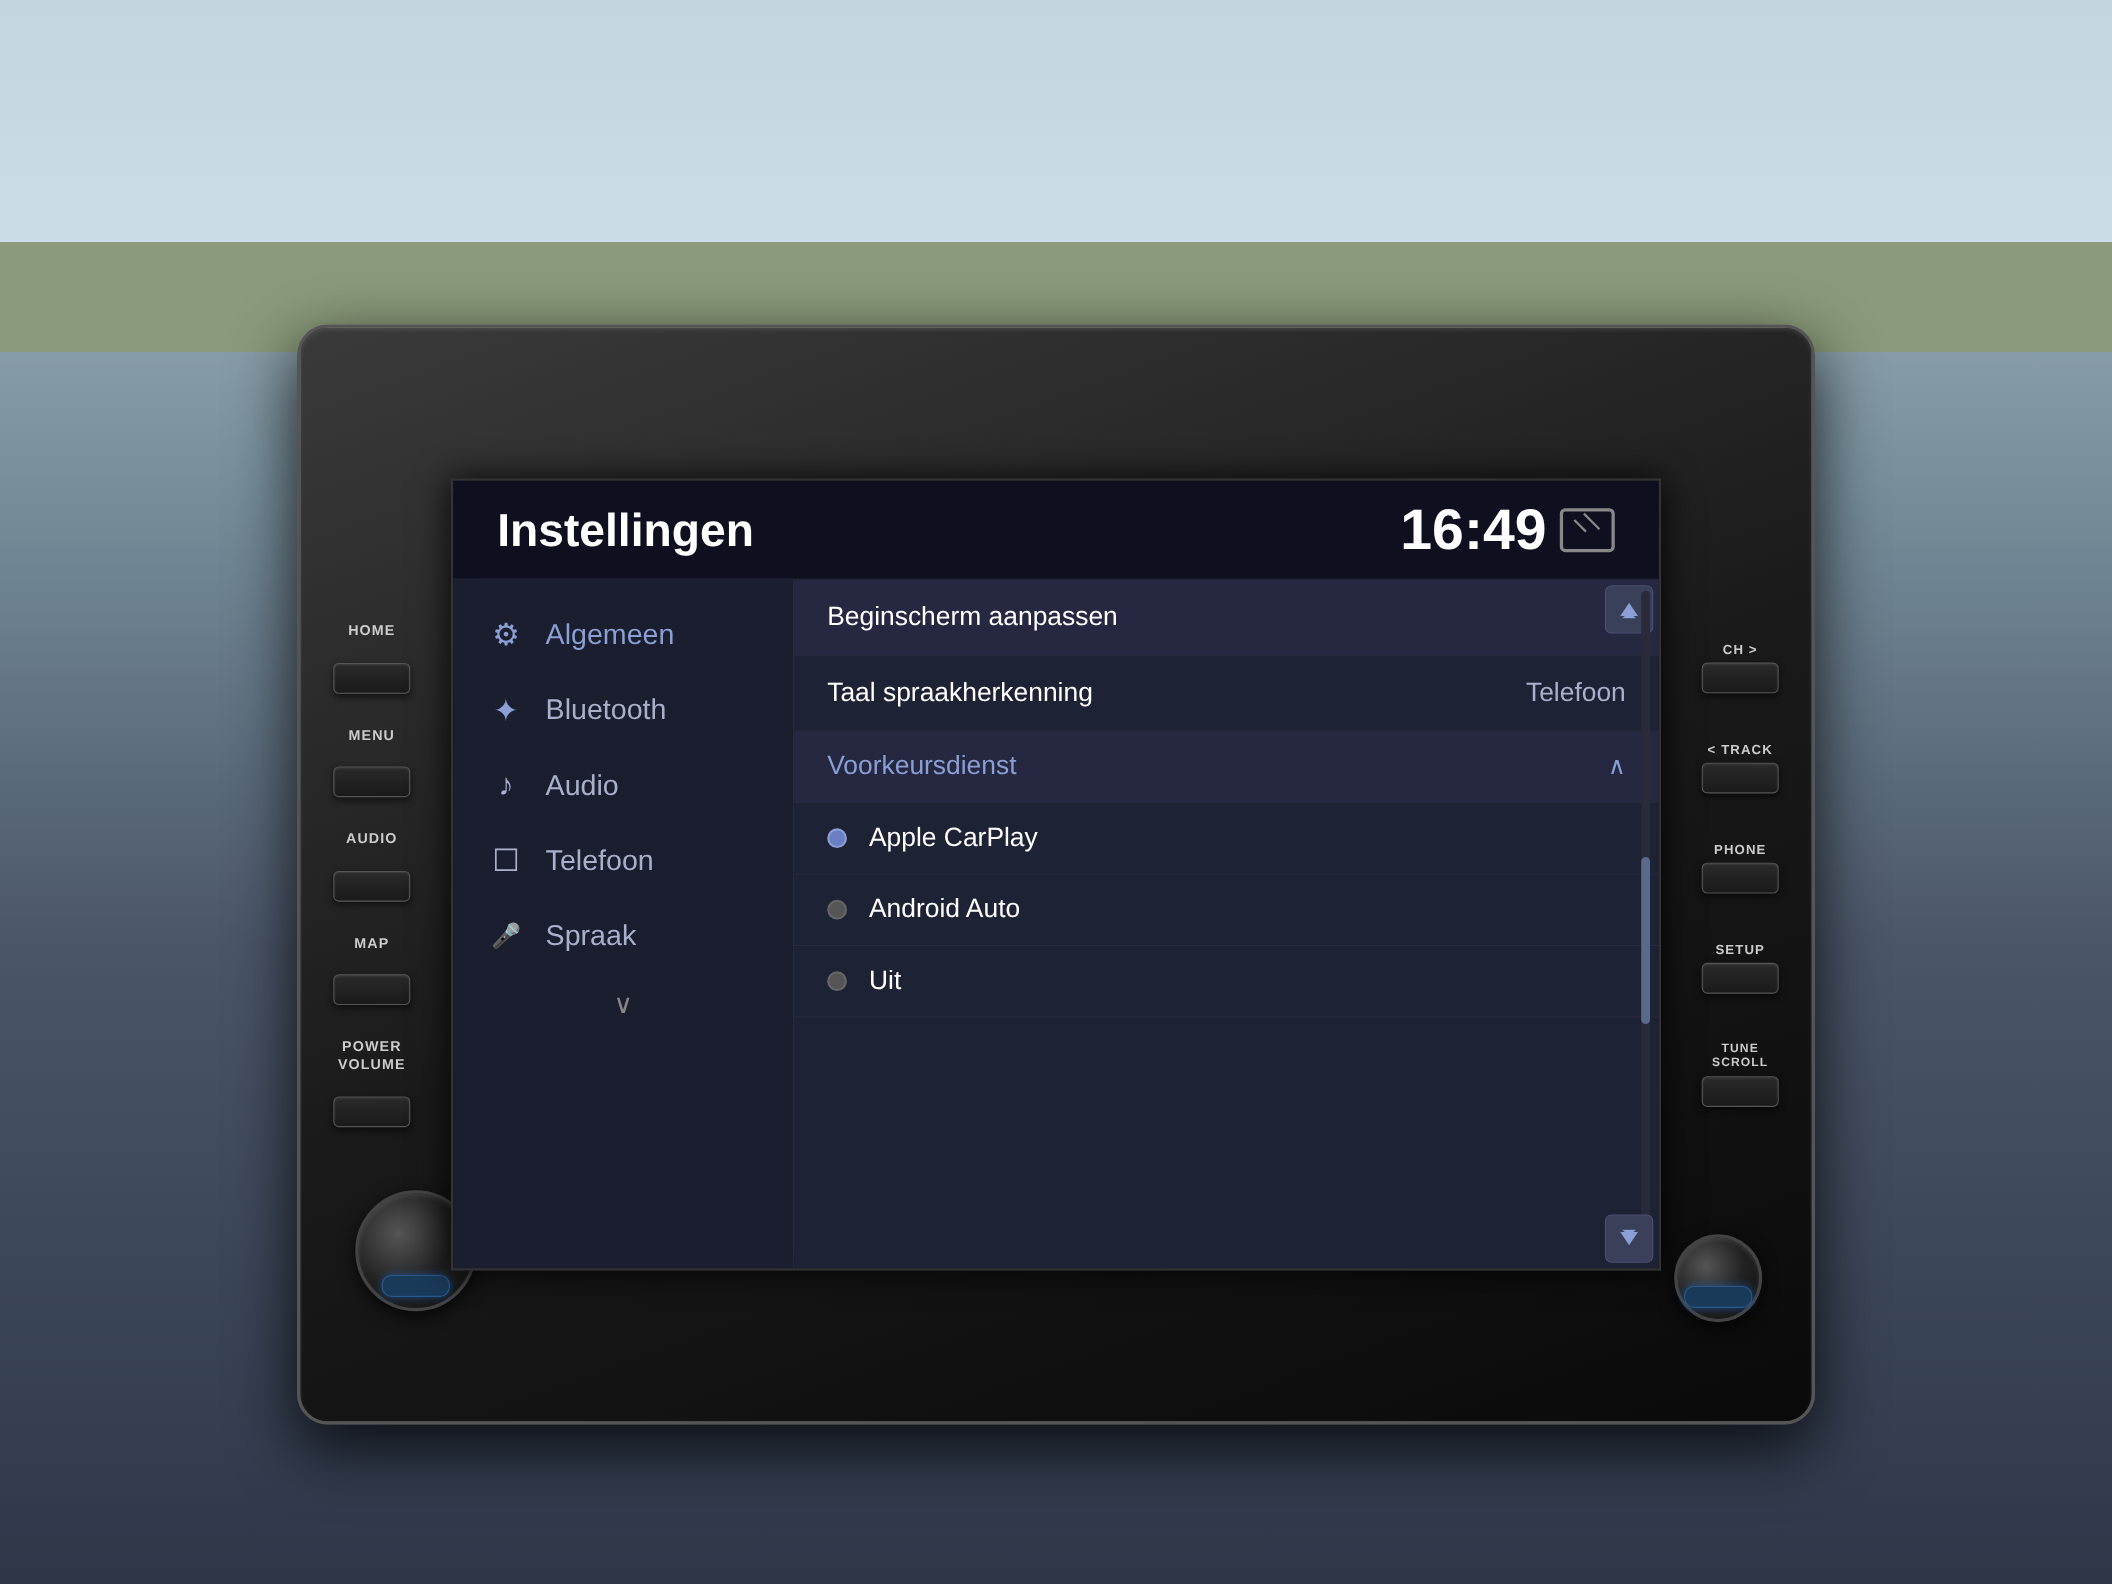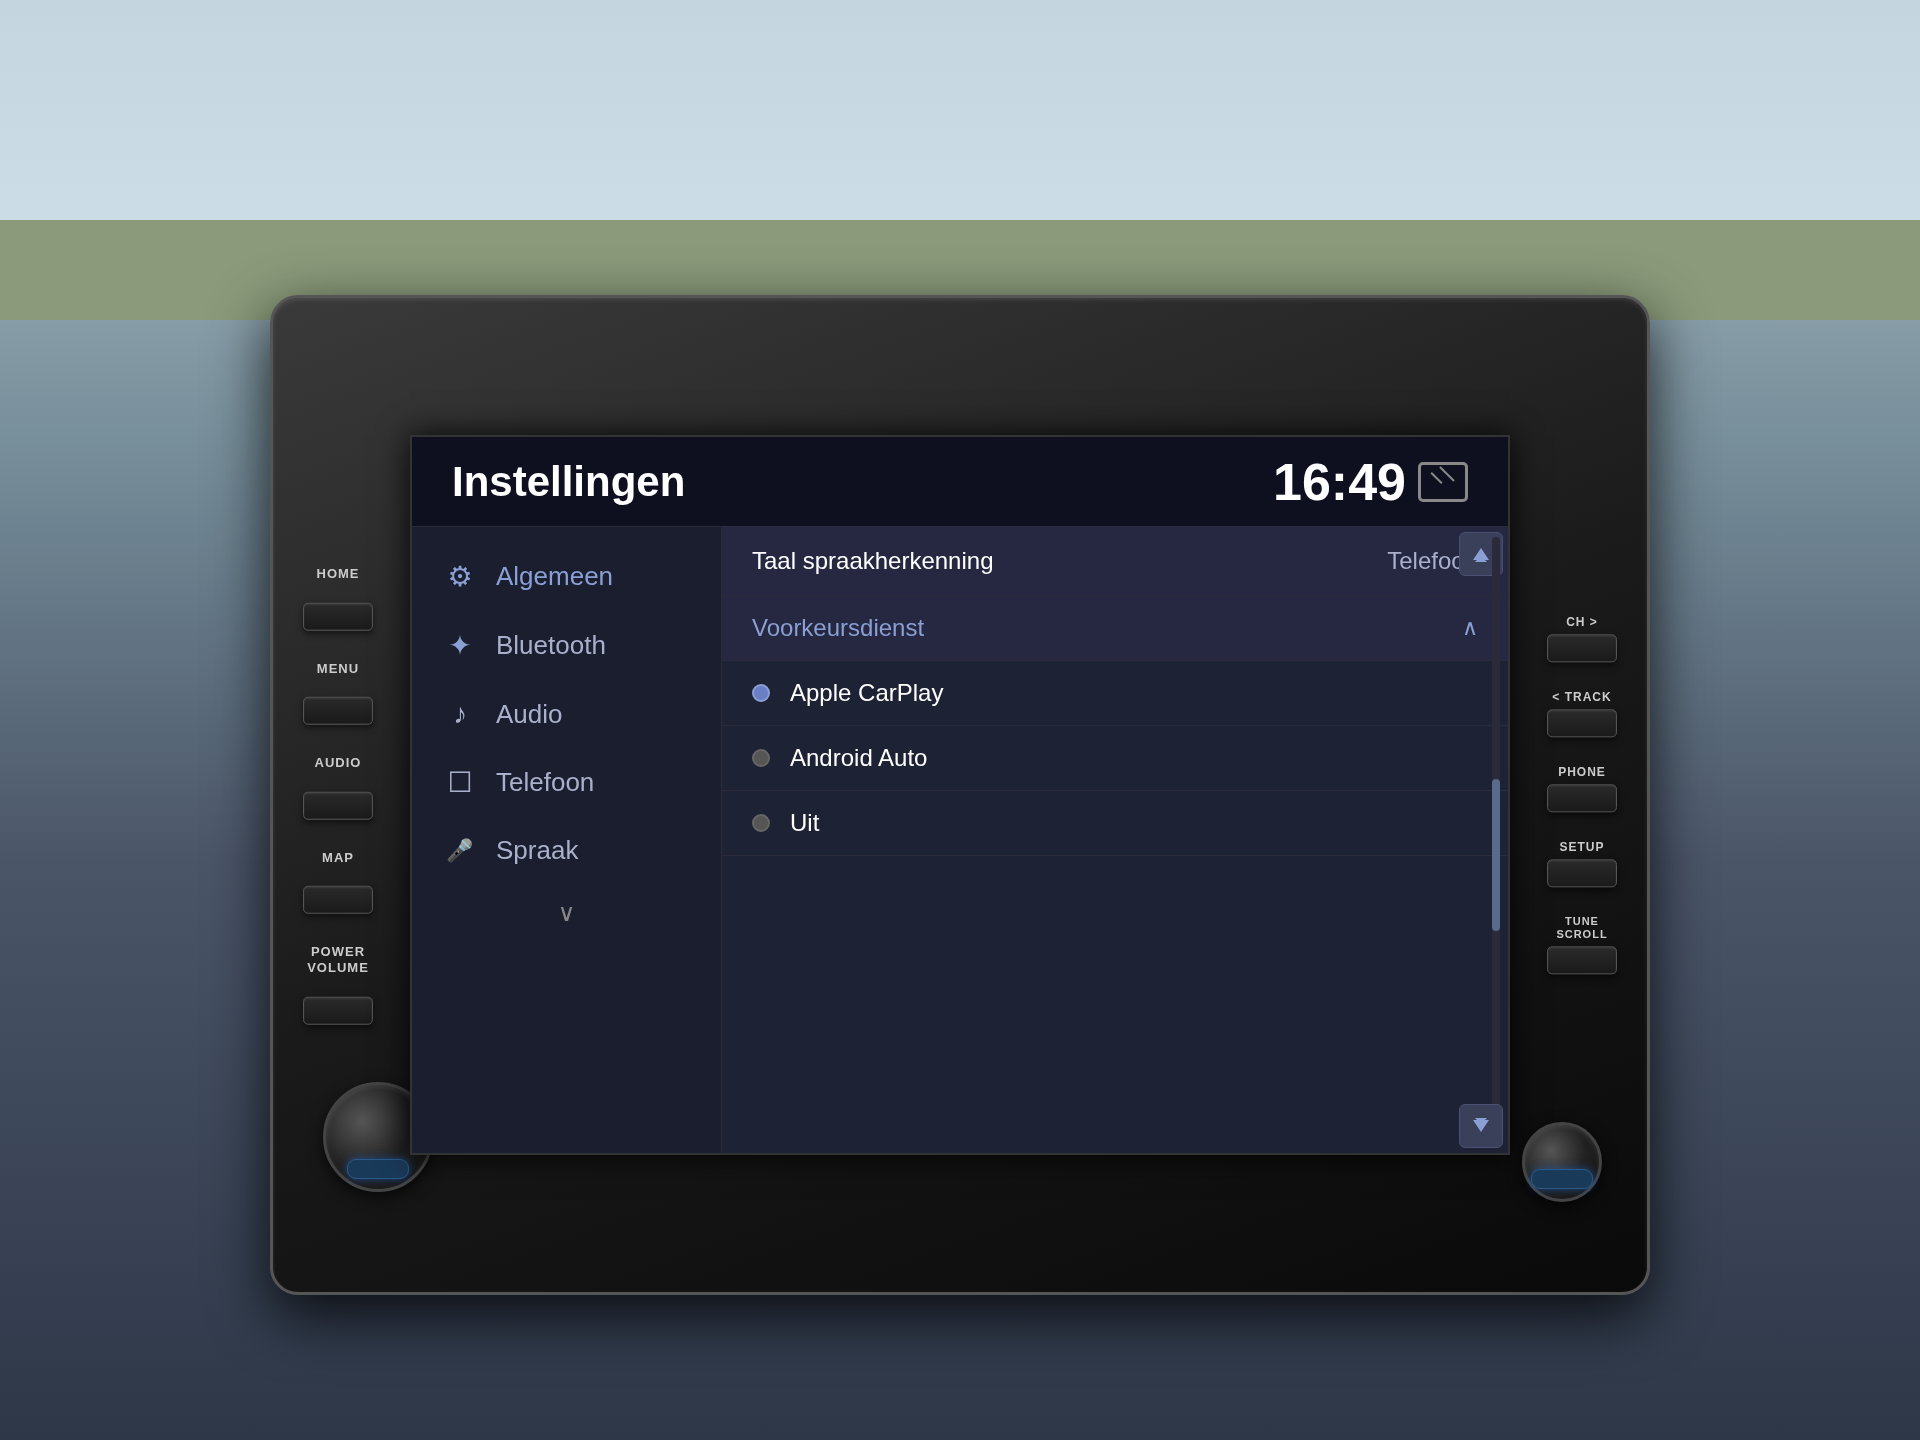--- a/index.html
+++ b/index.html
@@ -94,21 +94,21 @@
     }
 
     
     .right-controls {
       position: absolute;
       right: 30px;
       top: 50%;
       transform: translateY(-50%);
       display: flex;
       flex-direction: column;
-      gap: 28px;
+      gap: 44px;
       align-items: center;
     }
 
     
     .left-knob {
       position: absolute;
       left: 50px;
       bottom: 100px;
     }
 
@@ -517,20 +517,23 @@
           </div>
 
           <div class="sidebar-more">
             <span>∨</span>
           </div>
         </div>
 
         <div class="content-with-scroll">
           <div class="content-panel">
 
+            <div class="content-row">
+              <span class="content-row-label">Beginscherm aanpassen</span>
+            </div>
 
             <div class="content-row">
               <span class="content-row-label">Taal spraakherkenning</span>
               <span class="content-row-value">Telefoon</span>
             </div>
 
             <div class="section-header">
               <span class="section-header-label">Voorkeursdienst</span>
               <span class="chevron-up">∧</span>
             </div>

